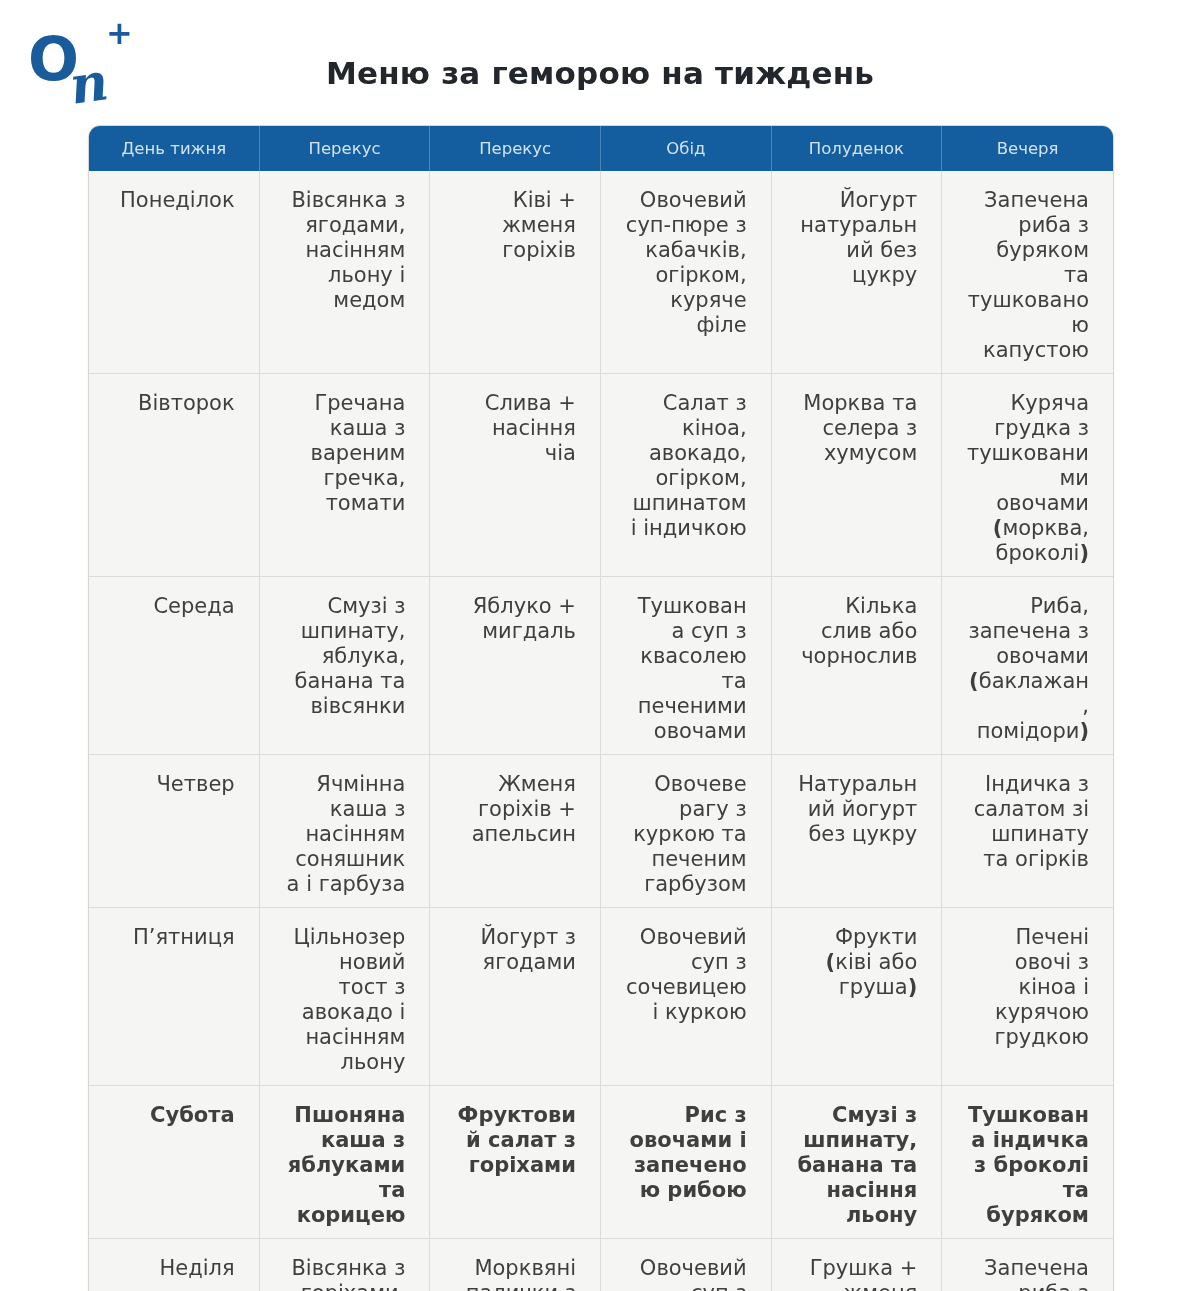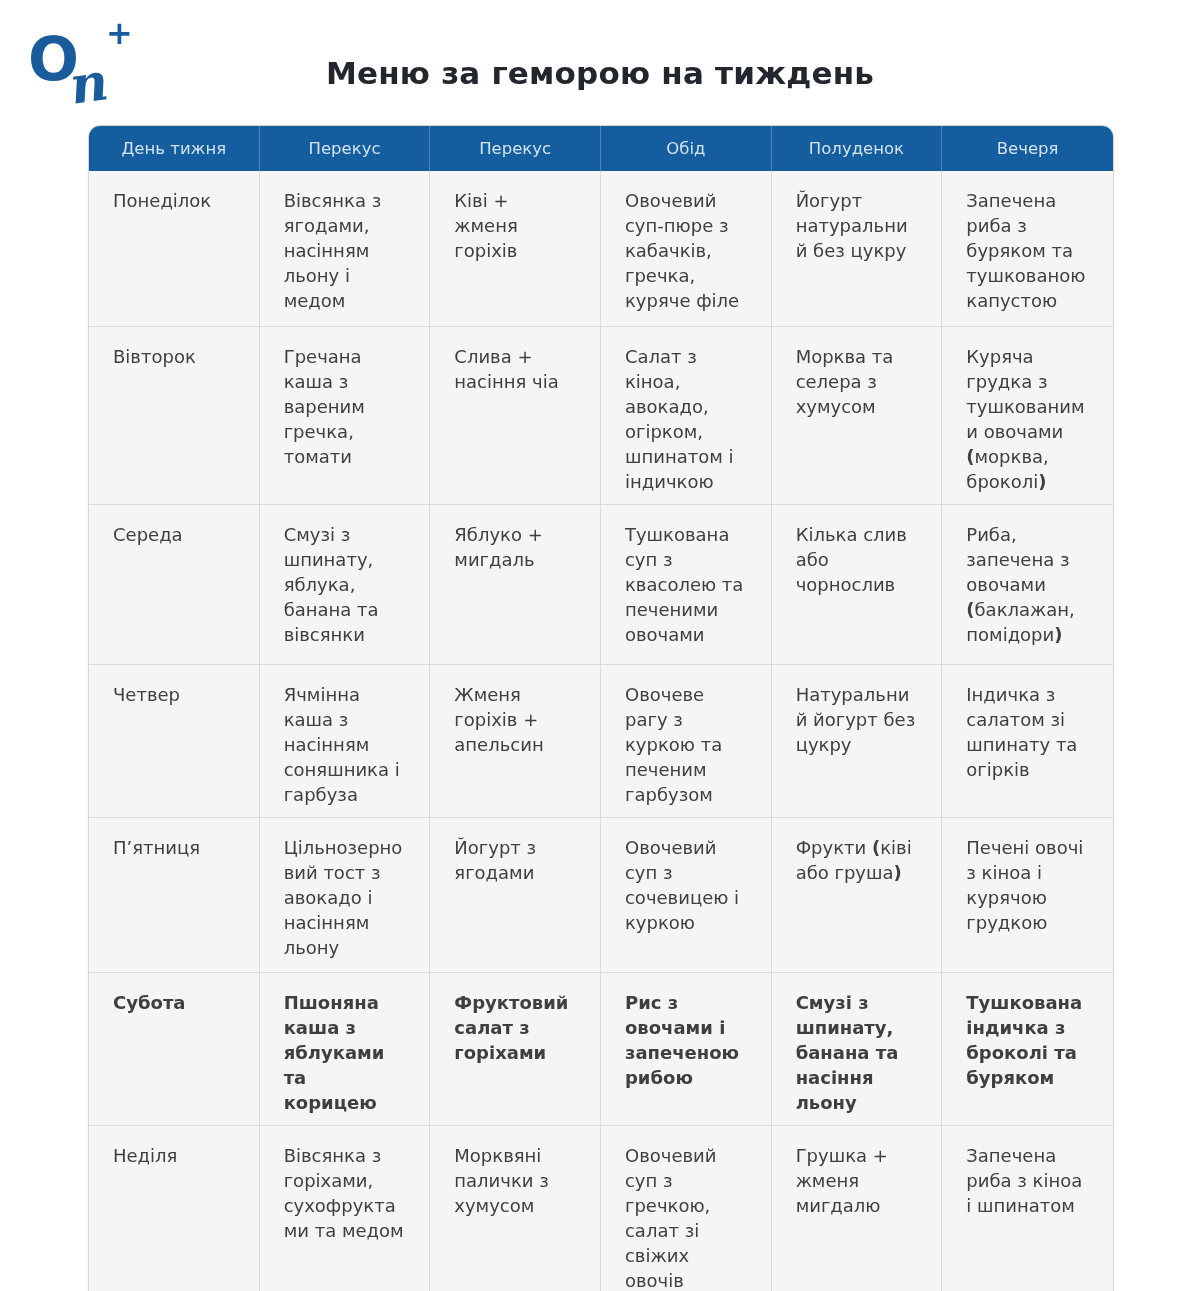--- a/index.html
+++ b/index.html
@@ -22,23 +22,23 @@
   thead th{
     background:var(--header-bg,#145d9e);color:var(--header-text,#d3e3f2);
     font-weight:400;font-size:16.5px;height:45px;vertical-align:middle;
     border-right:1px solid rgba(255,255,255,.25);padding:0 6px;
   }
   thead th:last-child{border-right:none;}
   tbody td{
     background:var(--cell-bg,#f5f5f3);
     border-right:1px solid var(--grid,#dbdbd9);
     border-top:1px solid var(--grid,#dbdbd9);
-    vertical-align:top;text-align:left;
+    vertical-align:top;text-align:right;
     padding:17px 24px 10px;
-    font-size:18px;line-height:25px;color:var(--cell-text,#3f3f3f);
+    font-size:21px;line-height:25px;color:var(--cell-text,#3f3f3f);
     overflow-wrap:break-word;word-break:break-word;
   }
   tbody td:last-child{border-right:none;}
   tbody tr:first-child td{border-top:none;}
   tbody tr:nth-child(1){height:155px;}
   tbody tr:nth-child(2){height:175px;}
   tbody tr:nth-child(3){height:160px;}
   tbody tr:nth-child(4){height:130px;}
   tbody tr:nth-child(5){height:155px;}
   tbody tr:nth-child(6){height:130px;font-weight:bold;}
@@ -68,21 +68,21 @@
           <th>Обід</th>
           <th>Полуденок</th>
           <th>Вечеря</th>
         </tr>
     </thead>
     <tbody>
         <tr>
           <td>Понеділок</td>
           <td>Вівсянка з ягодами, насінням льону і медом</td>
           <td>Ківі + жменя горіхів</td>
-          <td>Овочевий суп-пюре з кабачків, гречка, куряче філе</td>
+          <td>Овочевий суп-пюре з кабачків, огірком, куряче філе</td>
           <td>Йогурт натуральний без цукру</td>
           <td>Запечена риба з буряком та тушкованою капустою</td>
         </tr>
         <tr>
           <td>Вівторок</td>
           <td>Гречана каша з вареним гречка, томати</td>
           <td>Слива + насіння чіа</td>
           <td>Салат з кіноа, авокадо, огірком, шпинатом і індичкою</td>
           <td>Морква та селера з хумусом</td>
           <td>Куряча грудка з тушкованими овочами <b>(</b>морква, броколі<b>)</b></td>

